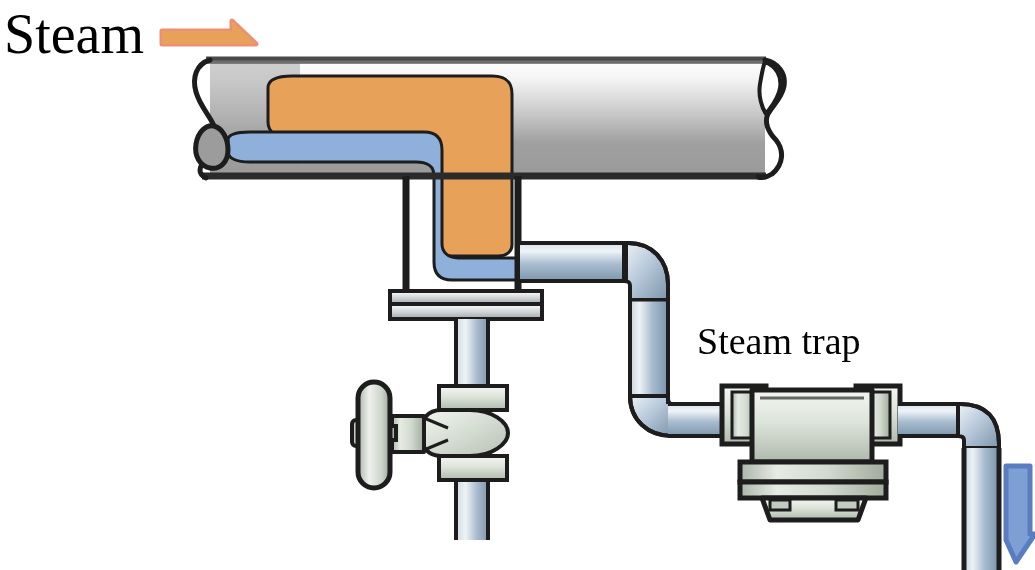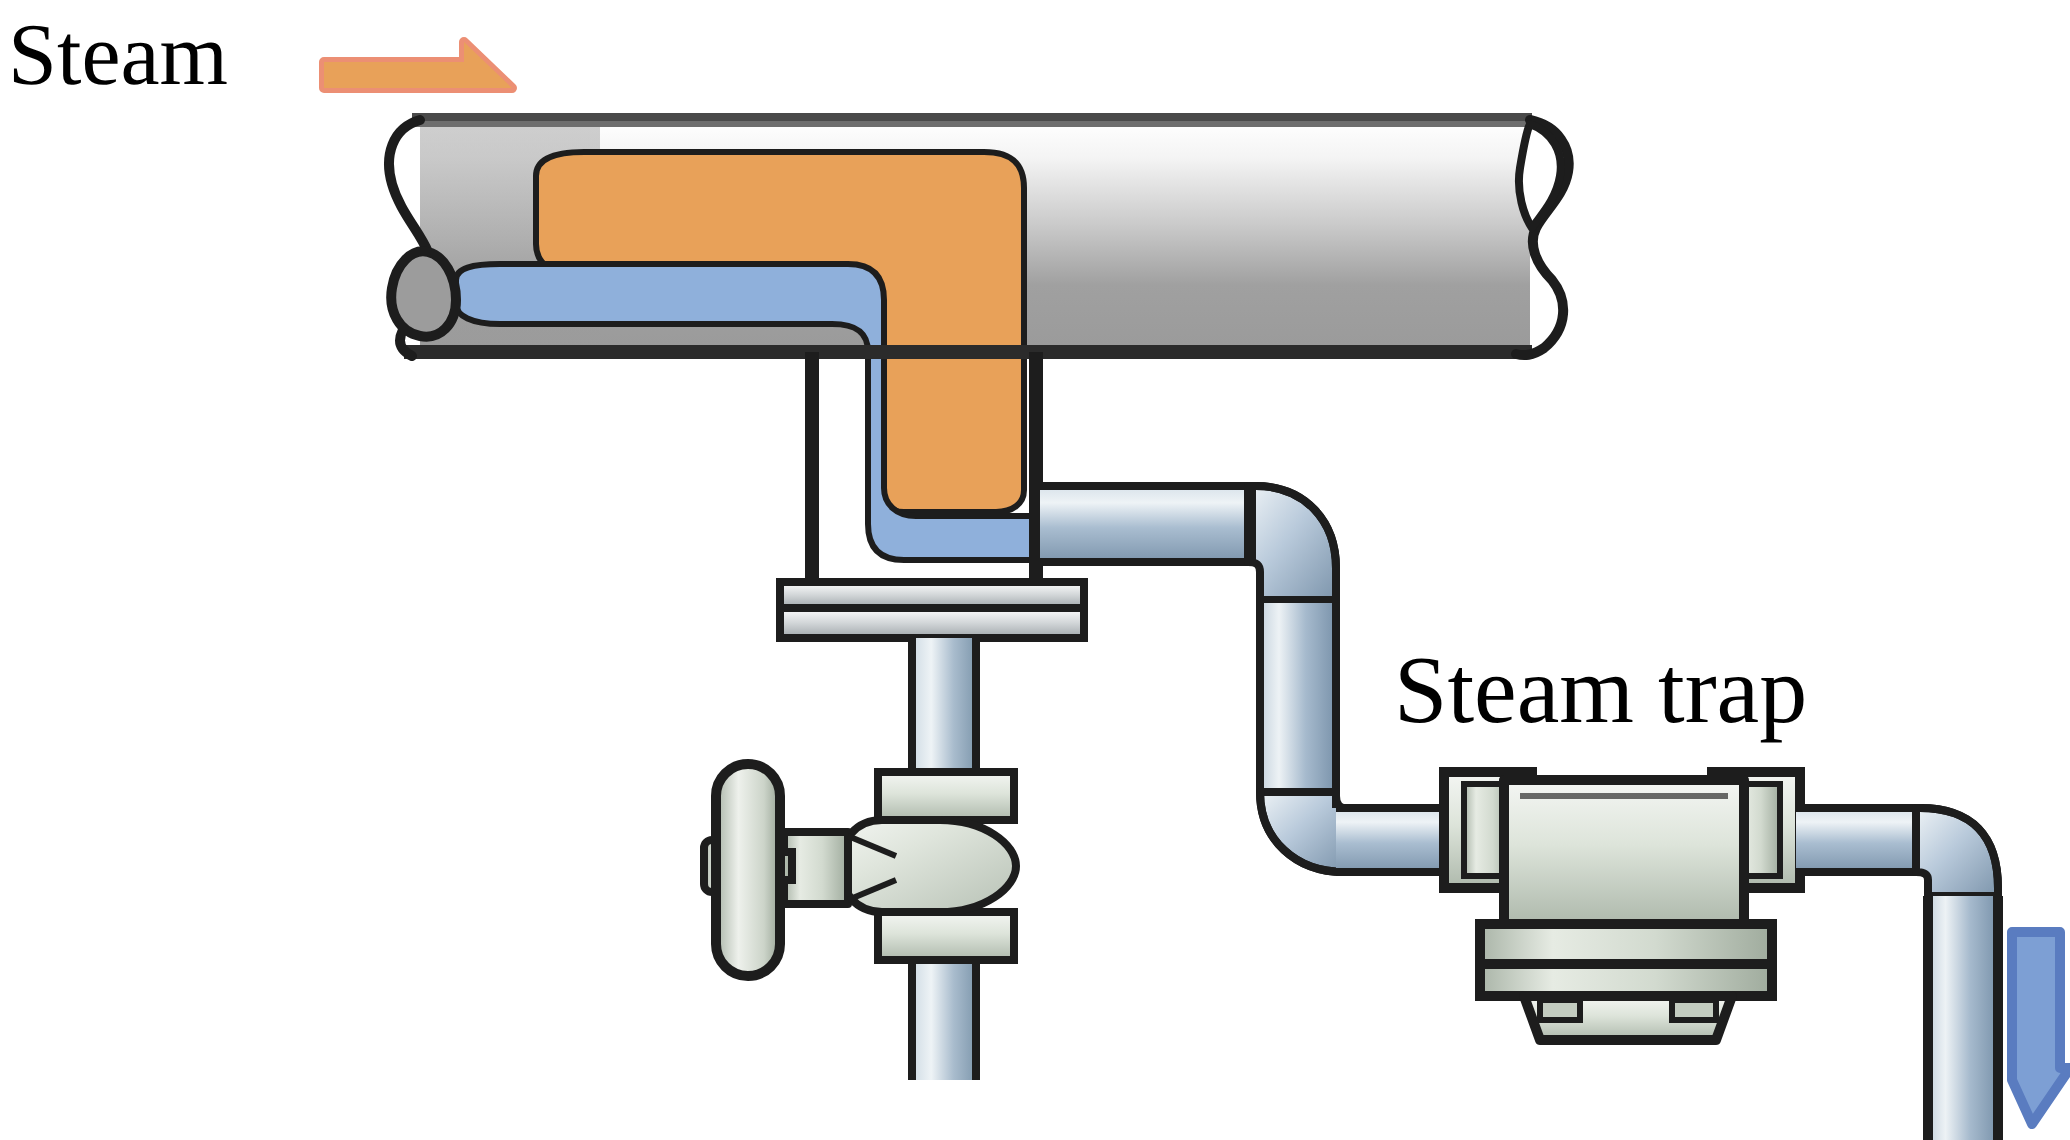--- a/index.html
+++ b/index.html
@@ -11,22 +11,22 @@
   }
   #stage{position:relative;width:1035px;height:570px;background:#fff;}
   #diagram{position:absolute;left:0;top:0;width:1035px;height:570px;}
   .lbl{
     position:absolute;
     font-family:"Liberation Serif","DejaVu Serif",serif;
     color:#000;
     white-space:nowrap;
     line-height:1;
   }
-  #label-steam{left:4px;top:6px;font-size:44px;}
-  #label-steam-trap{left:697px;top:322px;font-size:48px;}
+  #label-steam{left:4px;top:6px;font-size:56px;}
+  #label-steam-trap{left:697px;top:322px;font-size:38px;}
 </style>
 </head>
 <body>
 
 <div id="stage">
 
   <svg id="diagram" viewBox="0 0 1035 570" xmlns="http://www.w3.org/2000/svg">
     <defs>
 
       <linearGradient id="gMainPipe" x1="0" y1="0" x2="0" y2="1">

